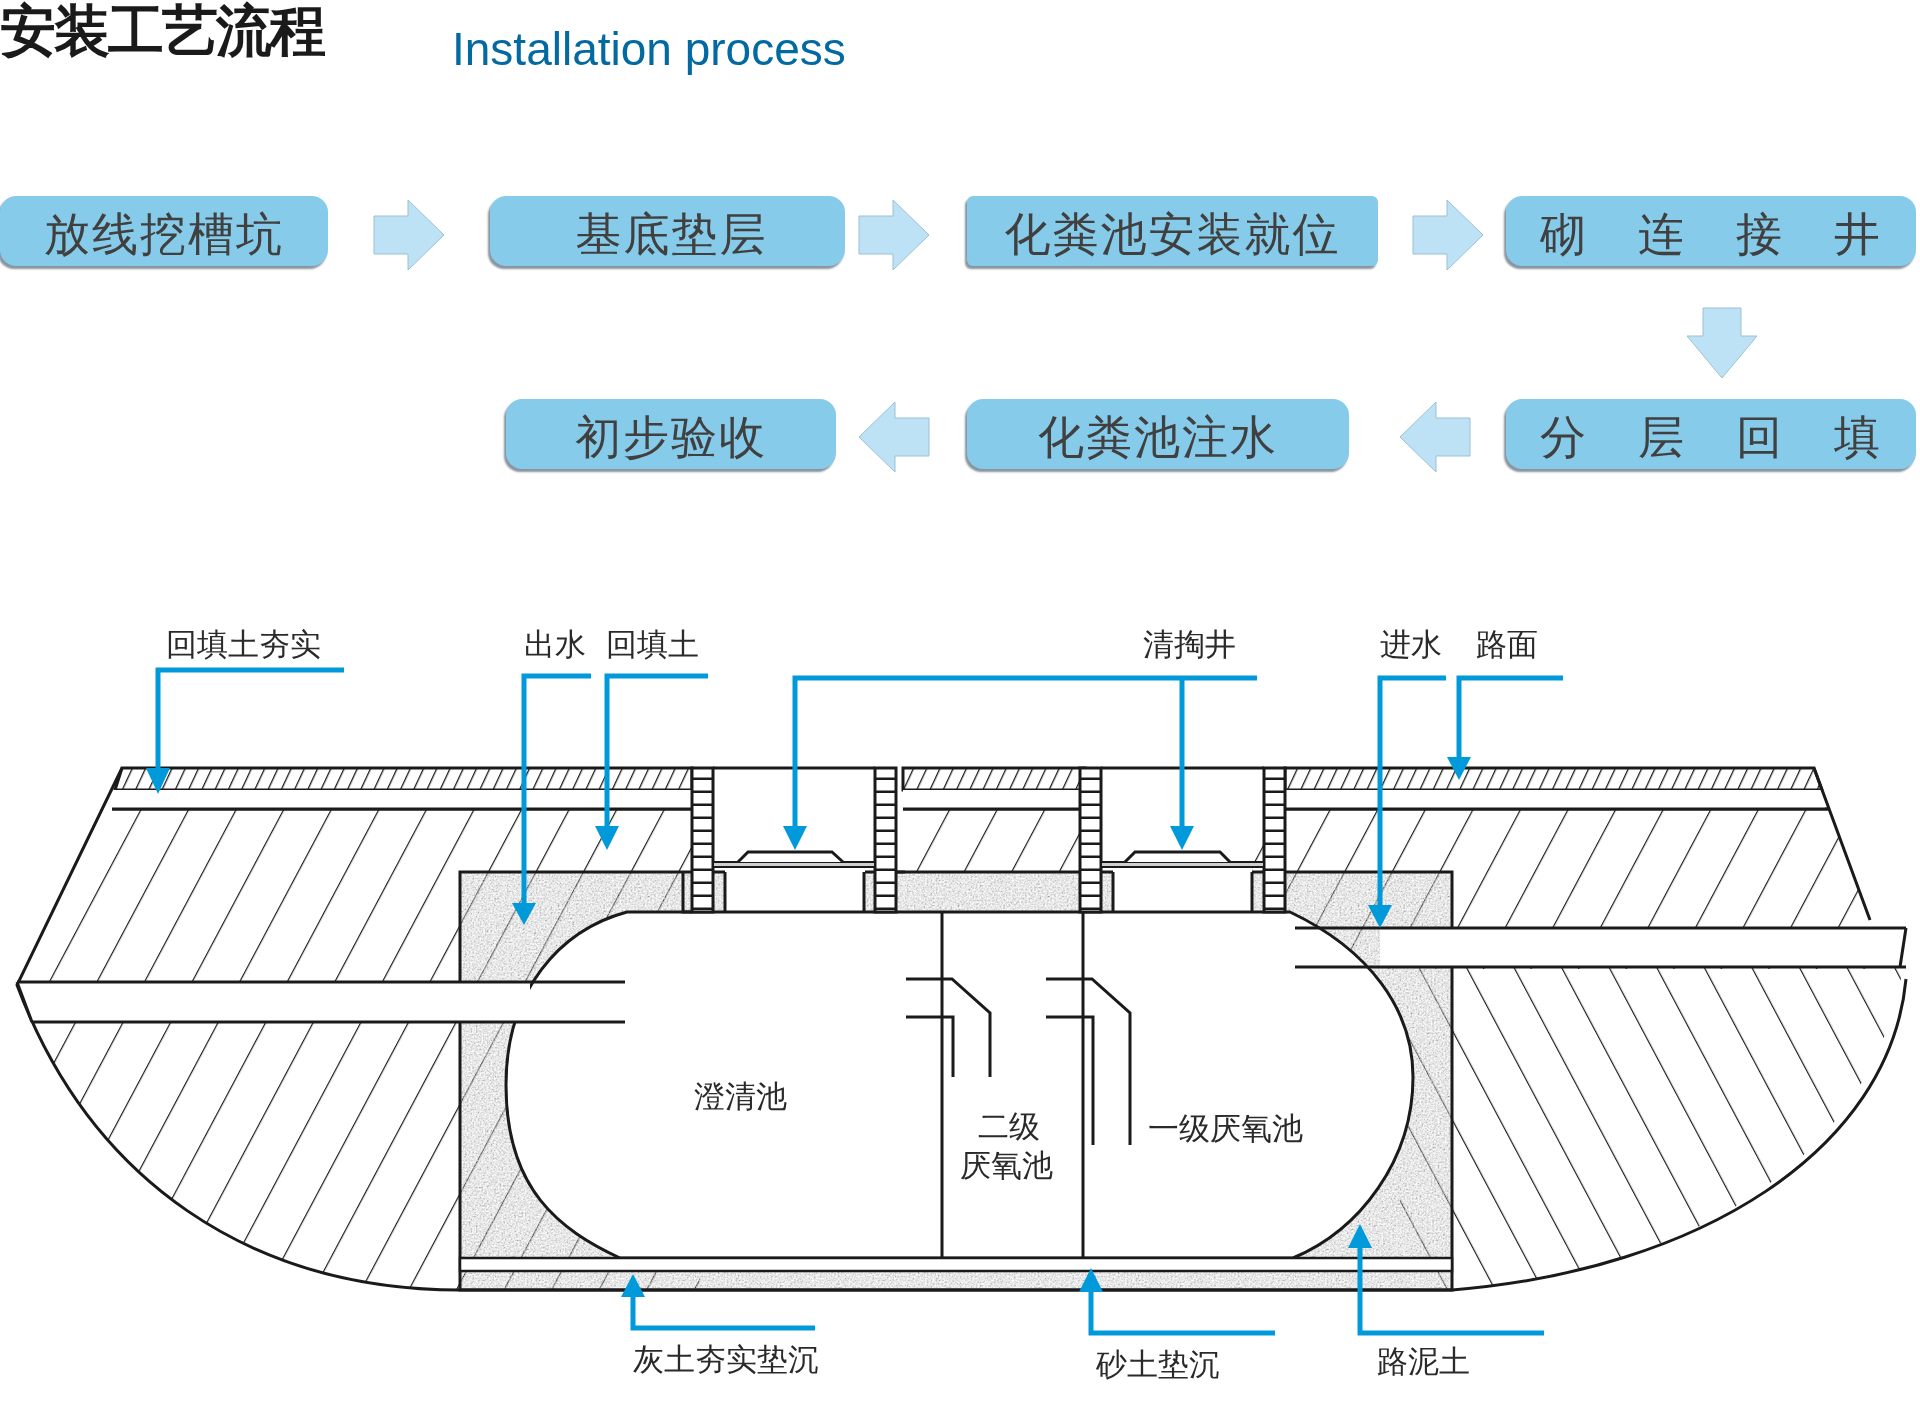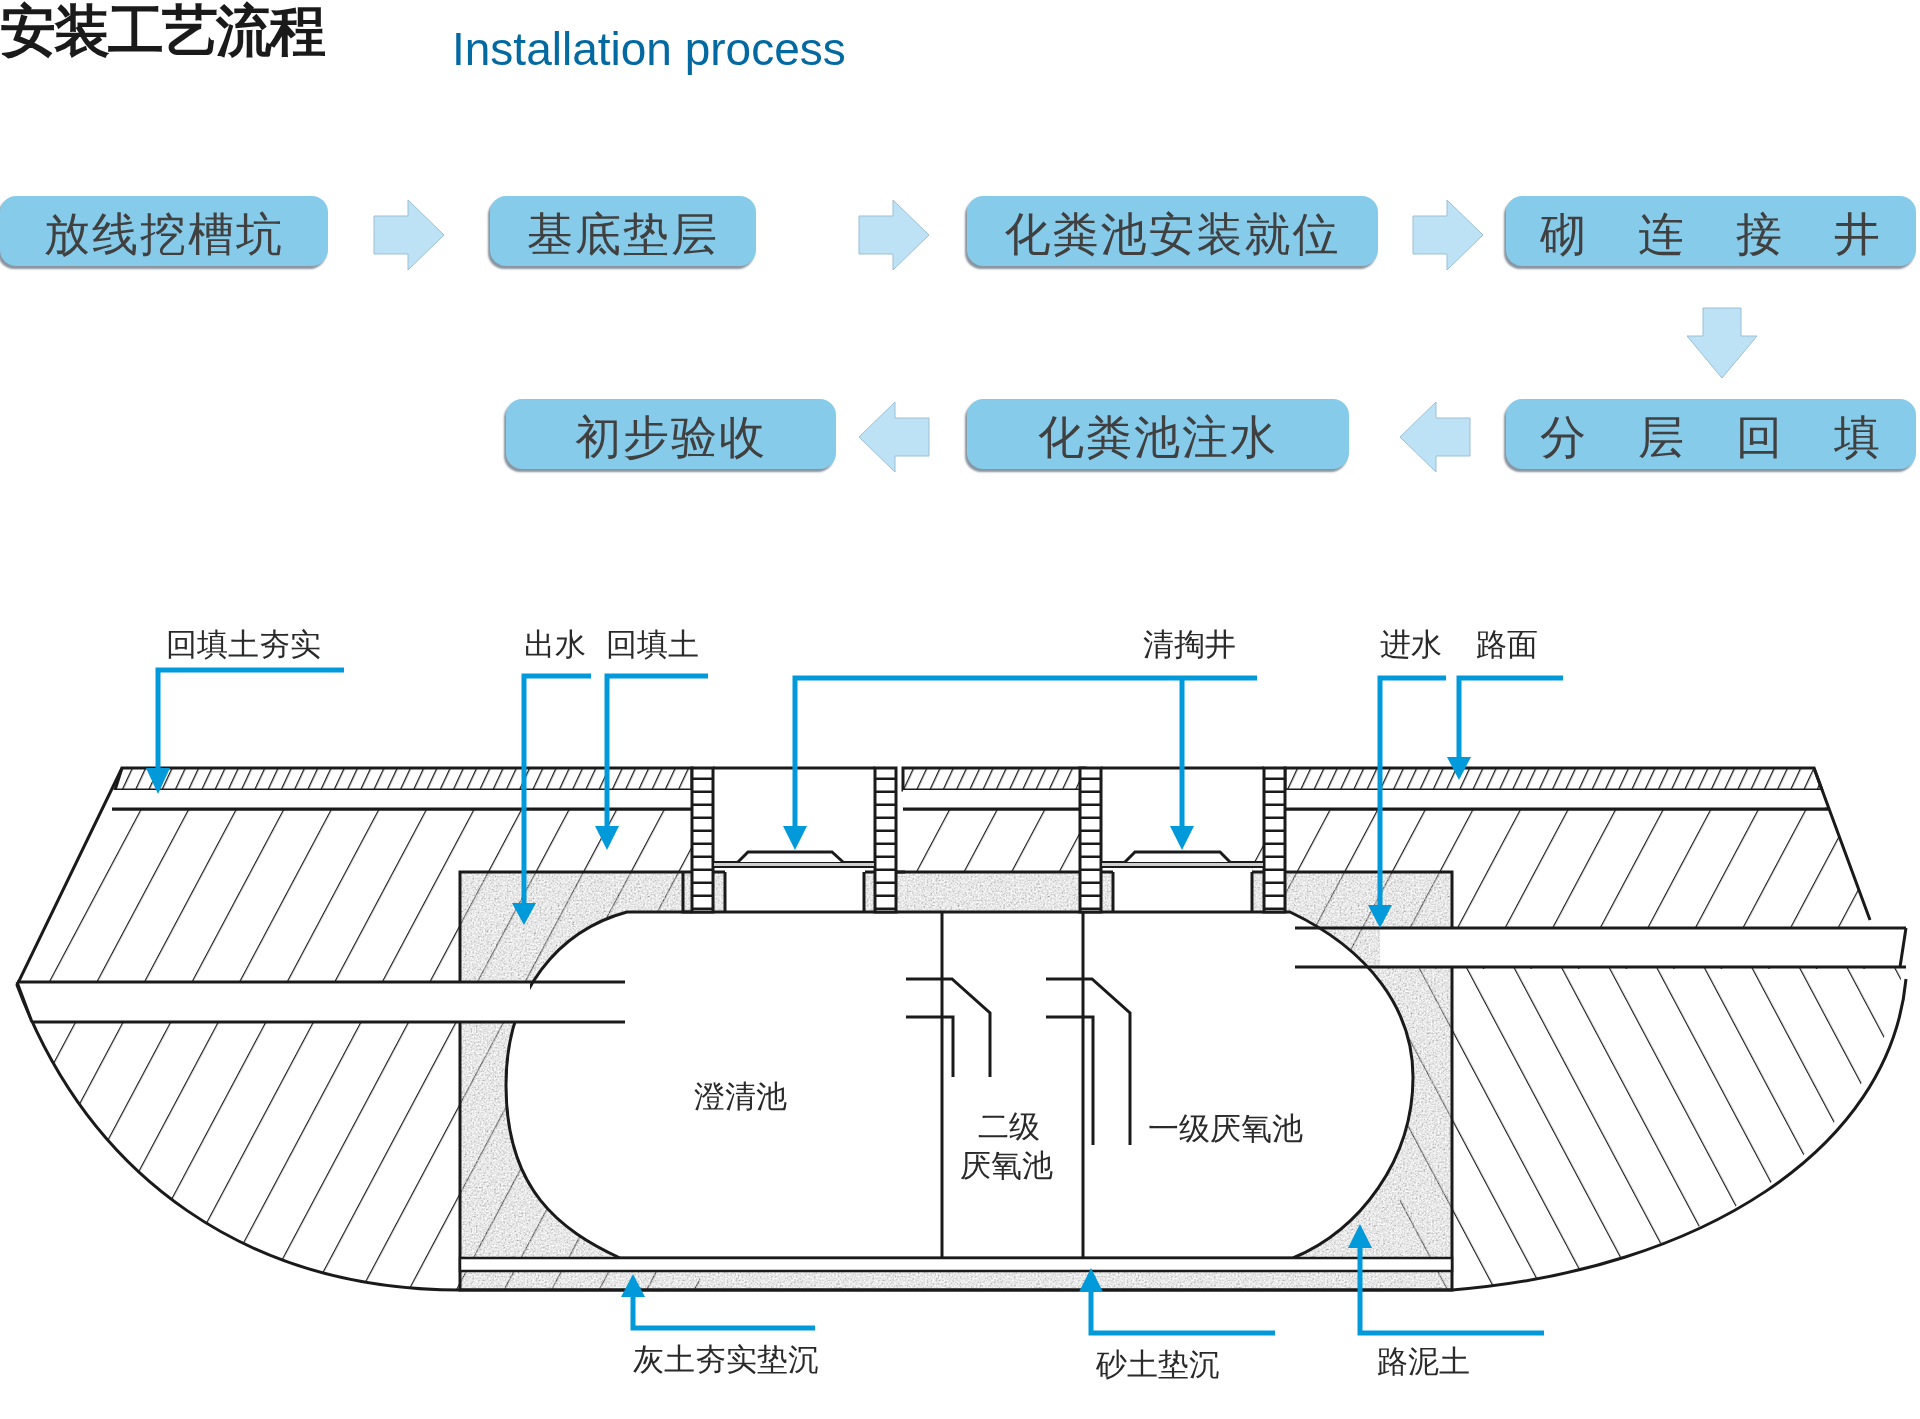--- a/index.html
+++ b/index.html
@@ -21,24 +21,24 @@
 </style>
 </head>
 <body>
 
 <div class="title-cn">安装工艺流程</div>
 <div class="title-en">Installation process</div>
 
 <div class="step" style="left:0;top:196px;width:328px;">
   <span>放线挖槽坑</span>
 </div>
-<div class="step" style="left:490px;top:196px;width:266px;">
+<div class="step" style="left:490px;top:196px;width:347px;padding-left:8px;">
   <span>基底垫层</span>
 </div>
-<div class="step" style="left:967px;top:196px;width:411px;">
+<div class="step" style="left:967px;top:196px;width:411px;border-radius:6px;">
   <span>化粪池安装就位</span>
 </div>
 <div class="step spaced" style="left:1506px;top:196px;width:410px;">
   <span>砌</span>
   <span>连</span>
   <span>接</span>
   <span>井</span>
 </div>
 
 <div class="step spaced" style="left:1506px;top:399px;width:410px;">

